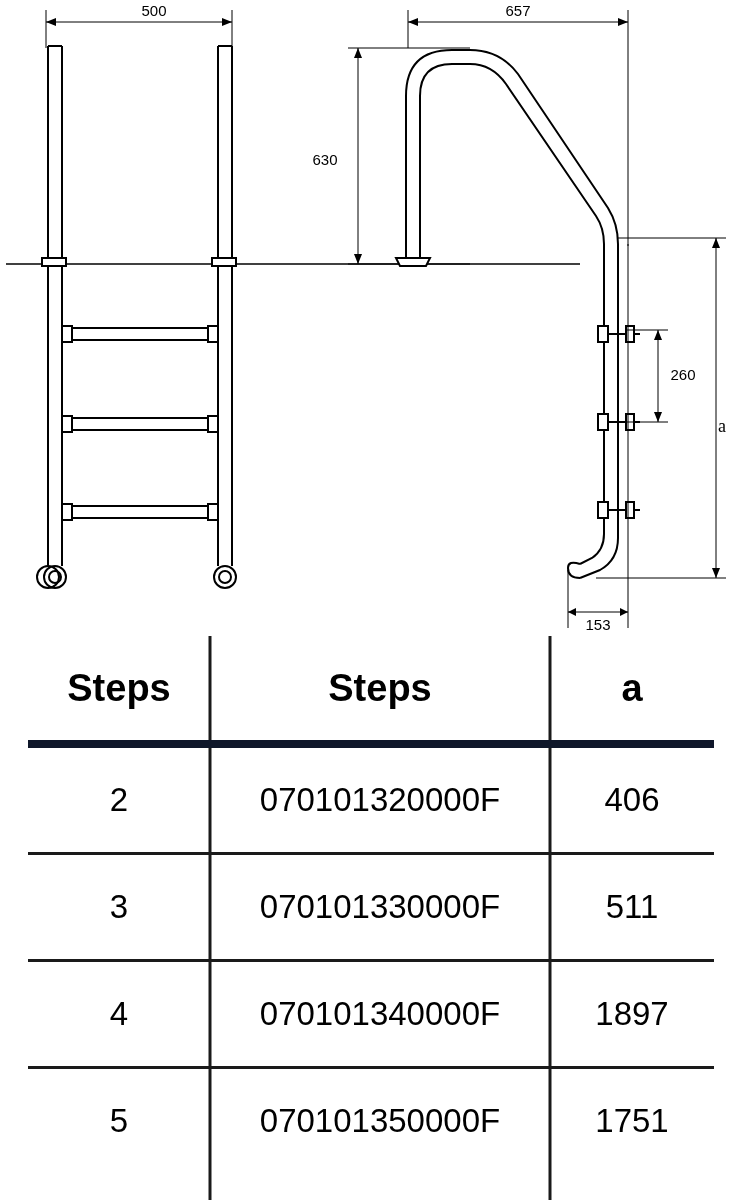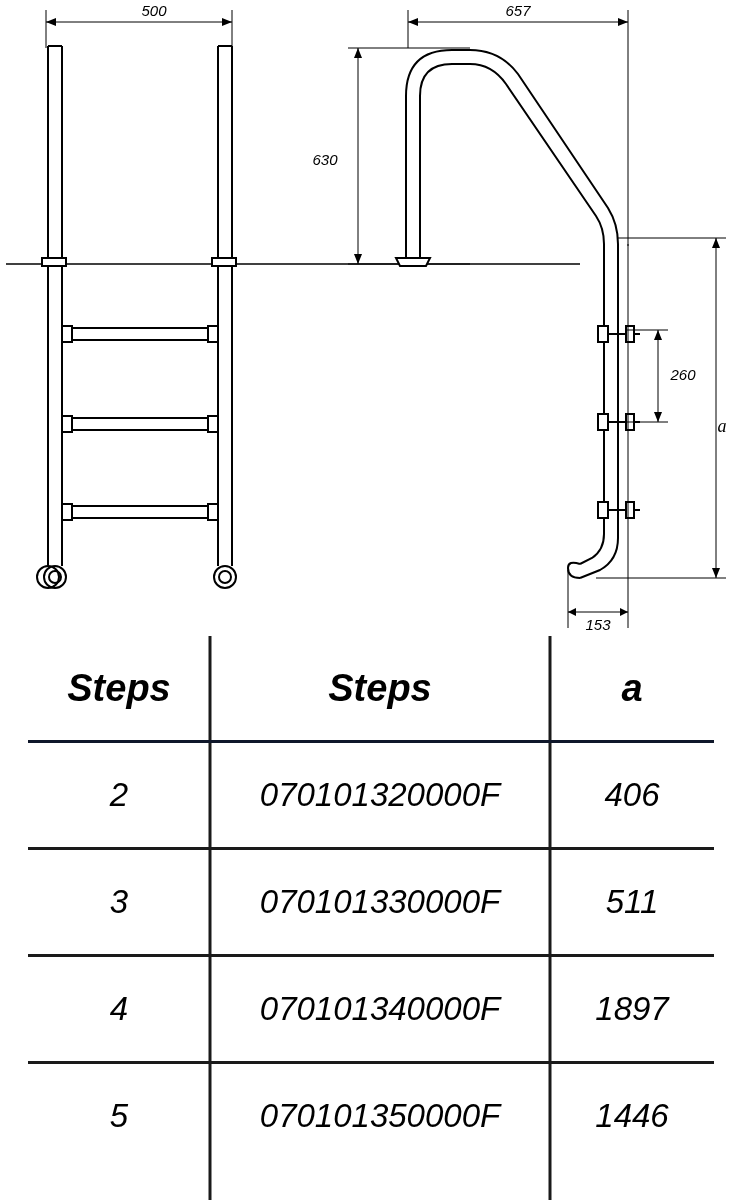--- a/index.html
+++ b/index.html
@@ -12,21 +12,20 @@
     height: 1200px;
     font-family: "Liberation Sans", sans-serif;
     color: #000000;
     overflow: hidden;
     position: relative;
   }
   #page {
     position: relative;
     width: 740px;
     height: 977px;
-    font-style: italic;
   }
   #drawing {
     position: absolute;
     left: 0;
     top: 0;
     width: 740px;
     height: 640px;
   }
   .dim-text {
     font-family: "Liberation Sans", sans-serif;
@@ -57,21 +56,21 @@
     height: 104px;
     vertical-align: middle;
   }
   #spec-table td {
     font-size: 33px;
     font-weight: normal;
     height: 104px;
     vertical-align: middle;
   }
   #spec-table thead tr {
-    border-bottom: 3px solid #0f172a;
+    border-bottom: 8px solid #0f172a;
   }
   #spec-table tbody tr {
     border-bottom: 3px solid #1a1a1a;
   }
   #spec-table tbody tr:last-child {
     border-bottom: none;
   }
   .col-steps { width: 182px; }
   .col-model { width: 340px; }
   .col-a     { width: 164px; }
@@ -222,18 +221,18 @@
         <td class="col-a">511</td>
       </tr>
       <tr>
         <td class="col-steps">4</td>
         <td class="col-model">070101340000F</td>
         <td class="col-a">1897</td>
       </tr>
       <tr>
         <td class="col-steps">5</td>
         <td class="col-model">070101350000F</td>
-        <td class="col-a">1446</td>
+        <td class="col-a">1751</td>
       </tr>
     </tbody>
   </table>
 
 </div>
 
 </body></html>

